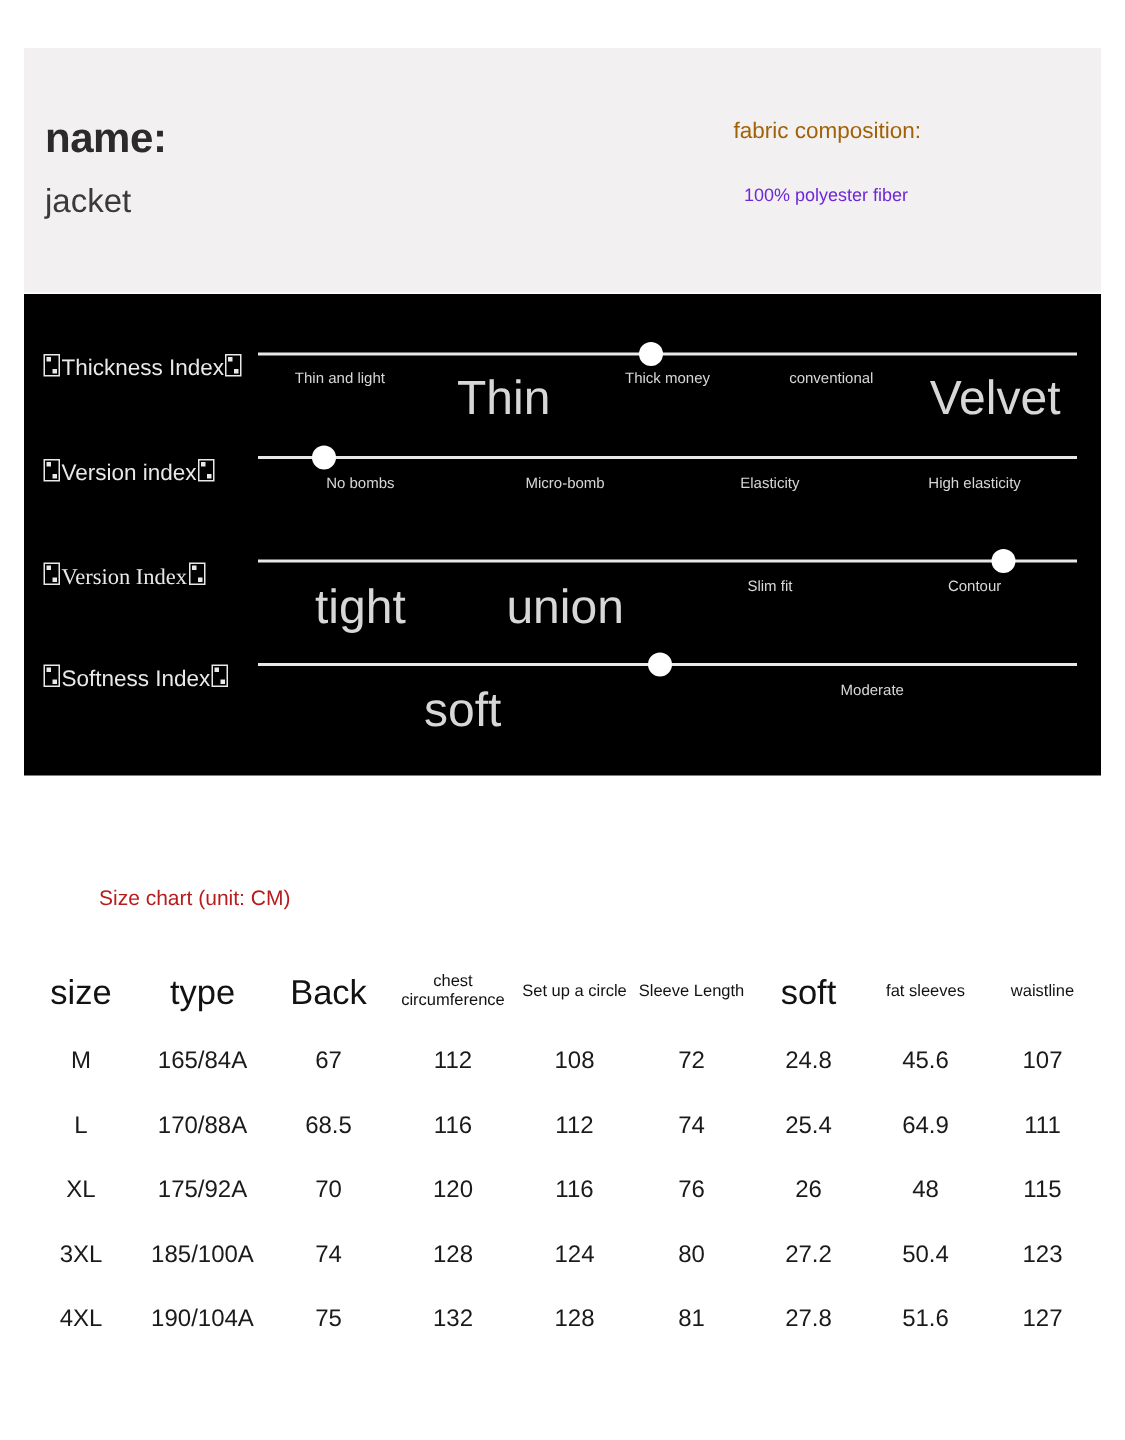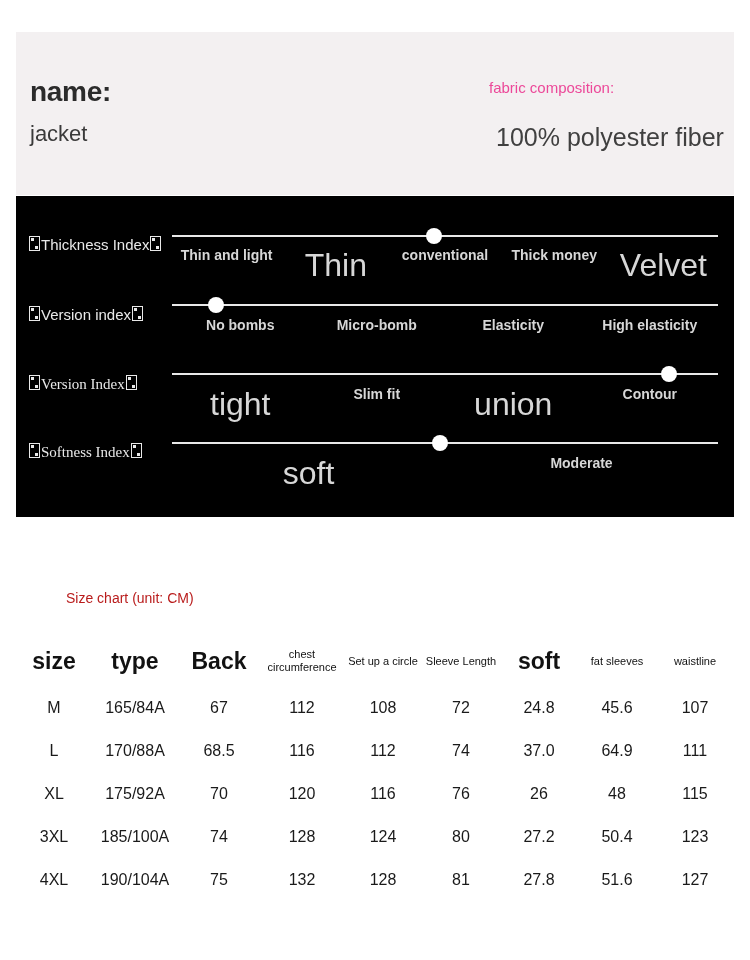--- a/index.html
+++ b/index.html
@@ -40,29 +40,29 @@
     font-size: 22px;
     font-weight: 400;
     color: #3a3a3a;
   }
   .fabric-label {
     position: absolute;
     left: 489px;
     top: 79px;
     font-size: 15px;
     font-weight: 400;
-    color: #ec4899;
+    color: #a16207;
   }
   .fabric-value {
     position: absolute;
     left: 496px;
     top: 123px;
-    font-size: 25px;
-    font-weight: 400;
-    color: #404040;
+    font-size: 12px;
+    font-weight: 400;
+    color: #6d28d9;
   }
 
   
   .dark-panel {
     position: absolute;
     left: 16px;
     top: 196px;
     width: 718px;
     height: 321px;
     background: #000000;
@@ -138,21 +138,21 @@
     display: flex;
   }
   .tick {
     flex: 1 1 0;
     text-align: center;
     color: #d7d7d7;
     line-height: 1.15;
     padding: 0 2px;
     box-sizing: border-box;
   }
-  .tick.small { font-size: 14px; font-weight: bold; }
+  .tick.small { font-size: 10px; }
   .tick.big   { font-size: 32px; }
 
   
   .chart-title {
     position: absolute;
     left: 33px;
     top: 590px;
     font-size: 14px;
     color: #b91c1c;
     margin-left: 33px;
@@ -176,21 +176,21 @@
   .size-table col.c8 { width: 78px; }
 
   .size-table th {
     text-align: center;
     vertical-align: middle;
     font-weight: 400;
     height: 48px;
     color: #121212;
     line-height: 1.15;
   }
-  .size-table th.h-big   { font-size: 23px; font-weight: 700; }
+  .size-table th.h-big   { font-size: 23px; font-weight: 400; }
   .size-table th.h-small { font-size: 11px; }
   .size-table td {
     text-align: center;
     height: 41px;
     font-size: 16px;
     color: #1a1a1a;
     font-weight: 400;
   }
 </style>
 </head>
@@ -206,22 +206,22 @@
   <div id="slider-rows">
       <div class="slider-row">
         <div class="row-label" style="top: 40px;"><span class="tofu"></span><span>Thickness Index</span><span class="tofu"></span></div>
         <div class="track-wrap" style="top: 32px;">
           <div class="track"></div>
           <div class="thumb" style="left: 48%;"></div>
         </div>
         <div class="tick-labels" style="top: 51px;">
           <div class="tick small">Thin and light</div>
           <div class="tick big">Thin</div>
+          <div class="tick small">Thick money</div>
           <div class="tick small">conventional</div>
-          <div class="tick small">Thick money</div>
           <div class="tick big">Velvet</div>
         </div>
       </div>
       <div class="slider-row">
         <div class="row-label" style="top: 110px;"><span class="tofu"></span><span>Version index</span><span class="tofu"></span></div>
         <div class="track-wrap" style="top: 101px;">
           <div class="track"></div>
           <div class="thumb" style="left: 8%;"></div>
         </div>
         <div class="tick-labels" style="top: 121px;">
@@ -232,27 +232,27 @@
         </div>
       </div>
       <div class="slider-row">
         <div class="row-label" style="top: 179px; font-family: Liberation Serif, serif;"><span class="tofu"></span><span>Version Index</span><span class="tofu"></span></div>
         <div class="track-wrap" style="top: 170px;">
           <div class="track"></div>
           <div class="thumb" style="left: 91%;"></div>
         </div>
         <div class="tick-labels" style="top: 190px;">
           <div class="tick big">tight</div>
+          <div class="tick big">union</div>
           <div class="tick small">Slim fit</div>
-          <div class="tick big">union</div>
           <div class="tick small">Contour</div>
         </div>
       </div>
       <div class="slider-row">
-        <div class="row-label" style="top: 247px; font-family: Liberation Serif, serif;"><span class="tofu"></span><span>Softness Index</span><span class="tofu"></span></div>
+        <div class="row-label" style="top: 247px;"><span class="tofu"></span><span>Softness Index</span><span class="tofu"></span></div>
         <div class="track-wrap" style="top: 239px;">
           <div class="track"></div>
           <div class="thumb" style="left: 49%;"></div>
         </div>
         <div class="tick-labels" style="top: 259px;">
           <div class="tick big">soft</div>
           <div class="tick small">Moderate</div>
         </div>
       </div>
     </div>
@@ -297,21 +297,21 @@
         <td>45.6</td>
         <td>107</td>
       </tr>
       <tr>
         <td>L</td>
         <td>170/88A</td>
         <td>68.5</td>
         <td>116</td>
         <td>112</td>
         <td>74</td>
-        <td>37.0</td>
+        <td>25.4</td>
         <td>64.9</td>
         <td>111</td>
       </tr>
       <tr>
         <td>XL</td>
         <td>175/92A</td>
         <td>70</td>
         <td>120</td>
         <td>116</td>
         <td>76</td>

